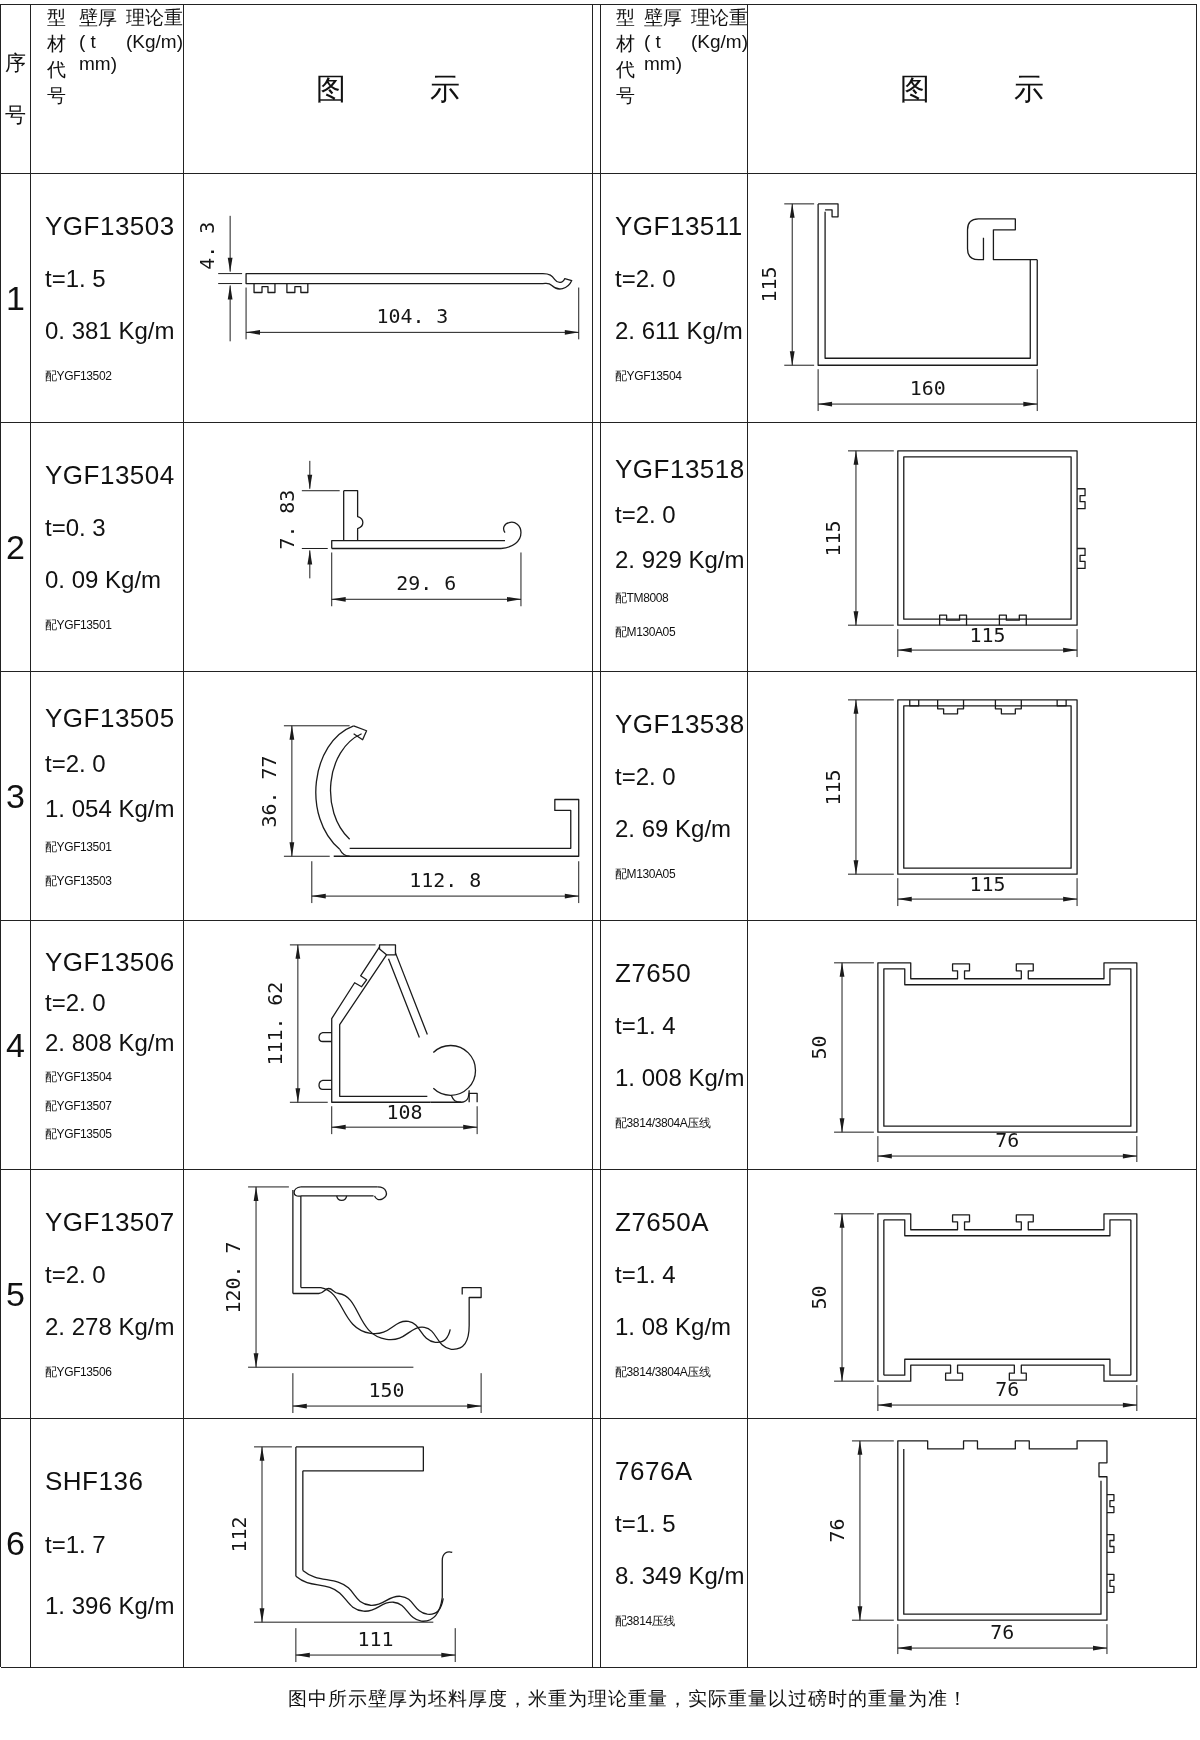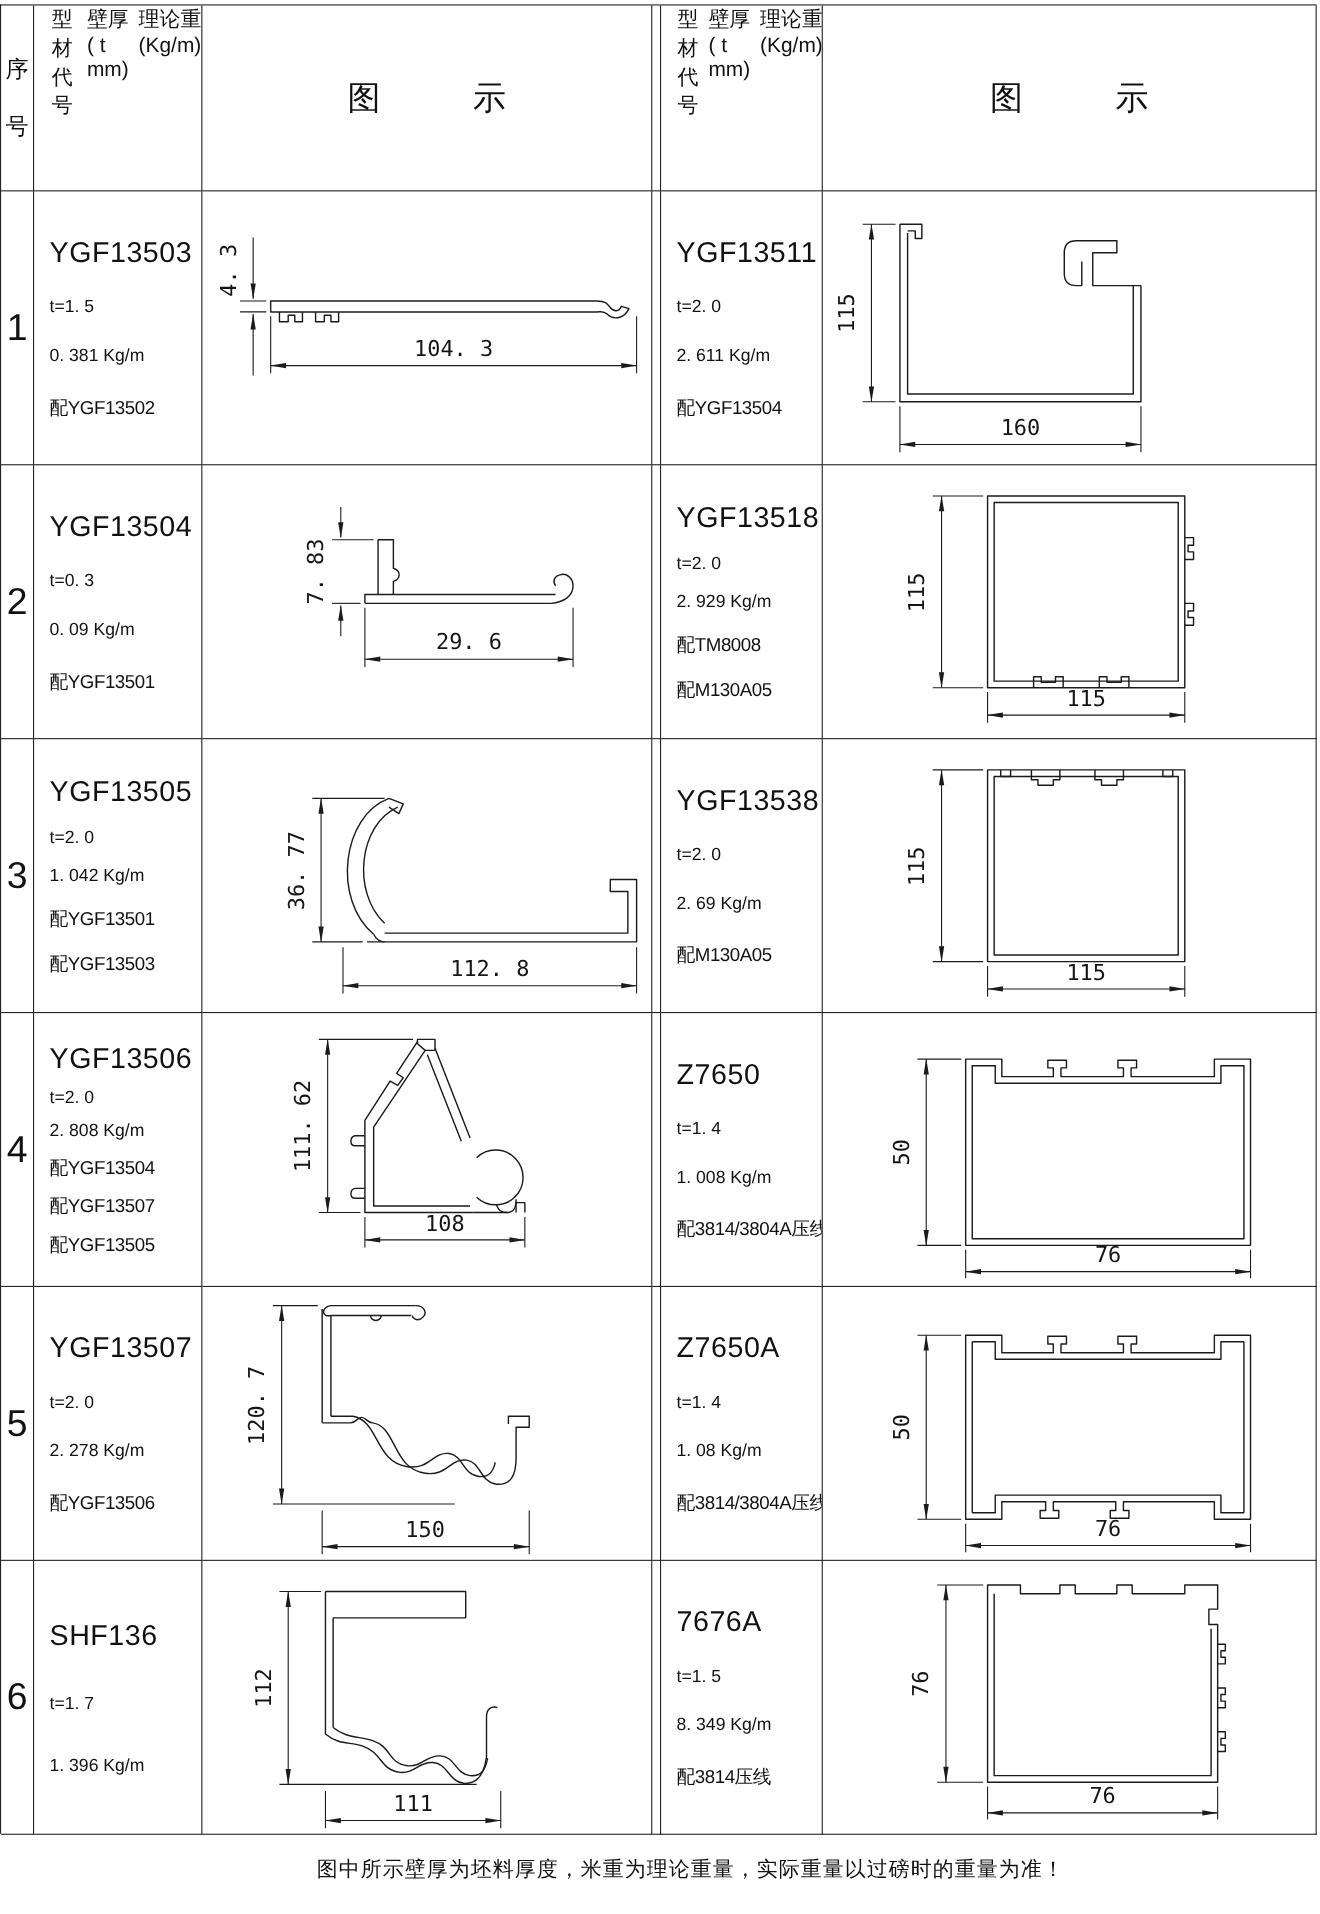--- a/index.html
+++ b/index.html
@@ -10,22 +10,22 @@
     grid-template-rows:169px repeat(6,249px);
     border-top:1px solid #222; border-left:1px solid #222; background:#fff; }
   .c { border-right:1px solid #222; border-bottom:1px solid #222; overflow:hidden; }
   .c-idx { display:flex; align-items:center; justify-content:center; }
   .idx-num { font-size:34px; }
   .hdr-idx { display:flex; flex-direction:column; align-items:center; justify-content:center; gap:24px; font-size:21px; }
   .hdr-info { display:flex; justify-content:center; gap:9px; padding-left:16px; font-size:19px; }
   .hdr-dwg { display:flex; align-items:center; justify-content:center; gap:84px; font-size:30px; }
   .c-info { display:flex; flex-direction:column; justify-content:space-evenly; align-items:flex-start; padding:14px 2px 14px 14px; }
   .code { font-size:26px; letter-spacing:0.5px; white-space:nowrap; }
-  .spec { font-size:16px; white-space:nowrap; }
-  .match { font-size:17px; letter-spacing:-0.4px; white-space:nowrap; }
+  .spec { font-size:24px; white-space:nowrap; }
+  .match { font-size:12px; letter-spacing:-0.4px; white-space:nowrap; }
   .c-dwg svg { display:block; width:100%; height:100%; }
   .p { fill:none; stroke:#1b1b1b; stroke-width:1.3; stroke-linejoin:round; }
   .xl,.dl,.dle { fill:none; stroke:#1b1b1b; stroke-width:1; }
   .dt { font-family:"DejaVu Sans Mono", monospace; font-size:20px; fill:#151515; text-anchor:middle; }
   .footer { position:absolute; left:0; top:1686px; width:1200px; text-align:center; font-size:19px; letter-spacing:1px;margin-left:28px; }
 </style>
 </head>
 <body>
 
 <svg width="0" height="0" style="position:absolute">
@@ -179,21 +179,21 @@
       </g>
     </svg>
   </div>
 
   <div class="c c-idx">
       <span class="idx-num">3</span>
     </div>
   <div class="c c-info">
     <span class="code">YGF13505</span>
     <span class="spec">t=2. 0</span>
-    <span class="spec">1. 042 Kg/m</span>
+    <span class="spec">1. 054 Kg/m</span>
     <span class="match">配YGF13501</span>
     <span class="match">配YGF13503</span>
   </div>
   <div class="c c-dwg">
     <svg viewBox="0 0 409 249">
       <g>
         <path class="p" d="M170,54 C127,70 118,146 156,178"></path>
         <path class="p" d="M178,62 C142,78 136,140 166,168"></path>
         <path class="p" d="M170,54 l13,5 -4,9 -9,-6"></path>
         <path class="p" d="M150,185 H396 V128 H372 V139 H388 V177 H166"></path>

